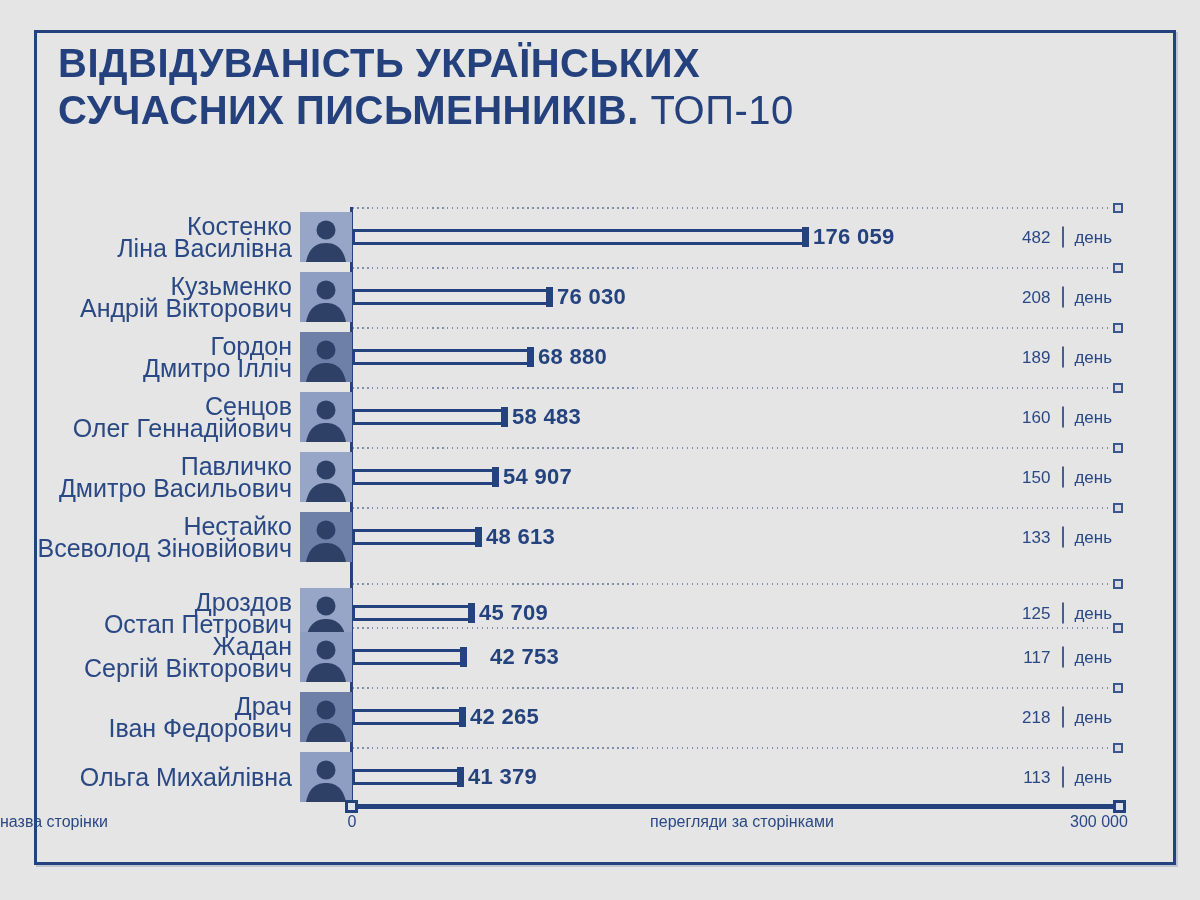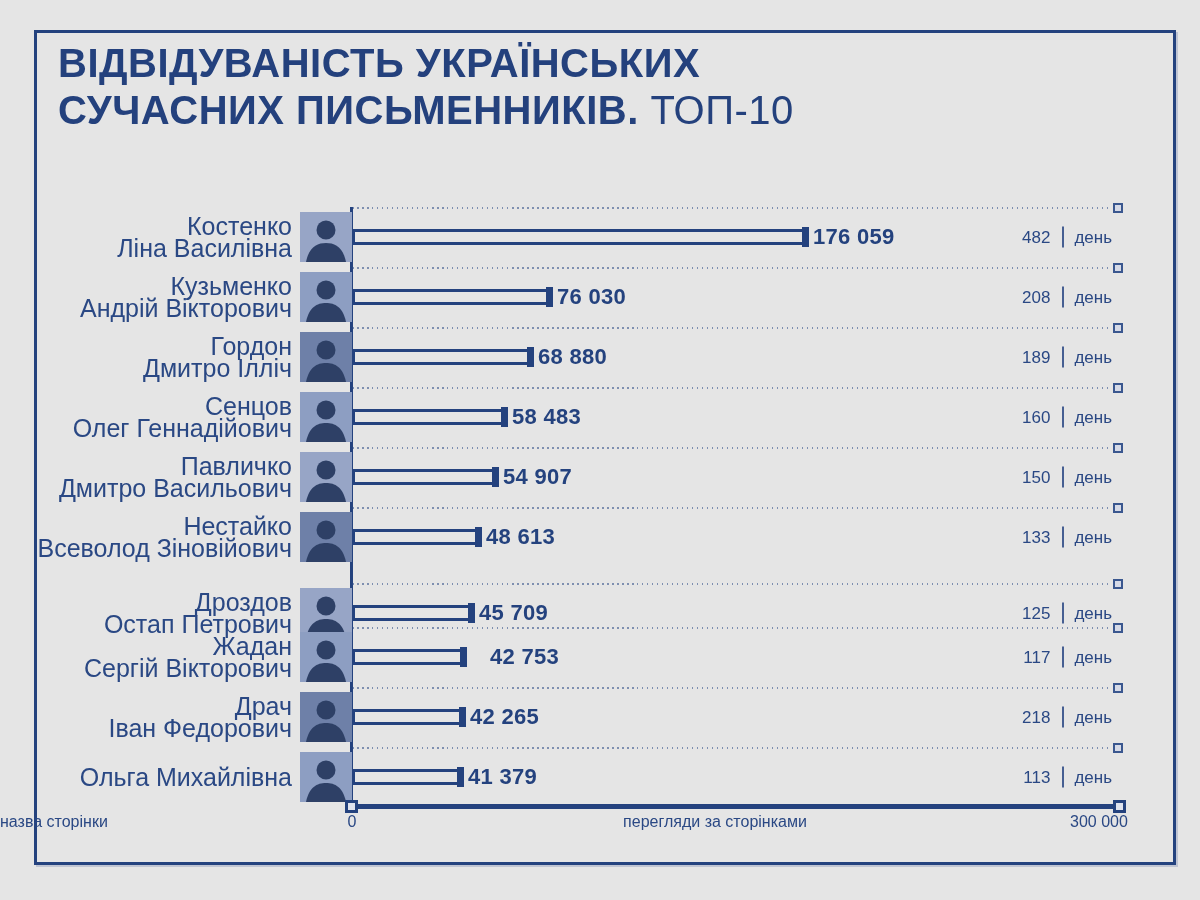--- a/index.html
+++ b/index.html
@@ -24,21 +24,21 @@
   
   .axis-v { position:absolute; left:350px; top:207px; width:3px; height:600px; background:#24427e; }
   .axis-bottom { position:absolute; left:352px; top:804px; width:768px; height:5px; background:#24427e; }
   .axis-sq { position:absolute; width:7px; height:7px; border:3px solid #24427e; background:#dfe3ee; }
   .axis-sq.left  { left:345px; top:800px; }
   .axis-sq.right { left:1113px; top:800px; }
 
   .axis-label { position:absolute; font-size:16px; color:#2a4884; }
   .lbl-yaxis { left:0; width:295px; text-align:left; top:813px; }
   .lbl-zero  { left:332px; width:40px; text-align:center; top:813px; }
-  .lbl-xaxis { left:355px; width:720px; text-align:center; top:813px; }
+  .lbl-xaxis { left:355px; width:720px; text-align:center; top:813px;padding-left:27px; }
   .lbl-max   { left:1070px; width:104px; text-align:left; top:813px; }
 
   
   .row { position:absolute; left:0; width:1200px; height:60px; }
   .dotline {
     position:absolute; left:352px; top:0; width:760px; height:2px;
     background:repeating-linear-gradient(90deg, rgba(42,72,132,.55) 0 1.5px, transparent 1.5px 5px);
   }
   .dotsq {
     position:absolute; left:1113px; top:-4px; width:6px; height:6px;

